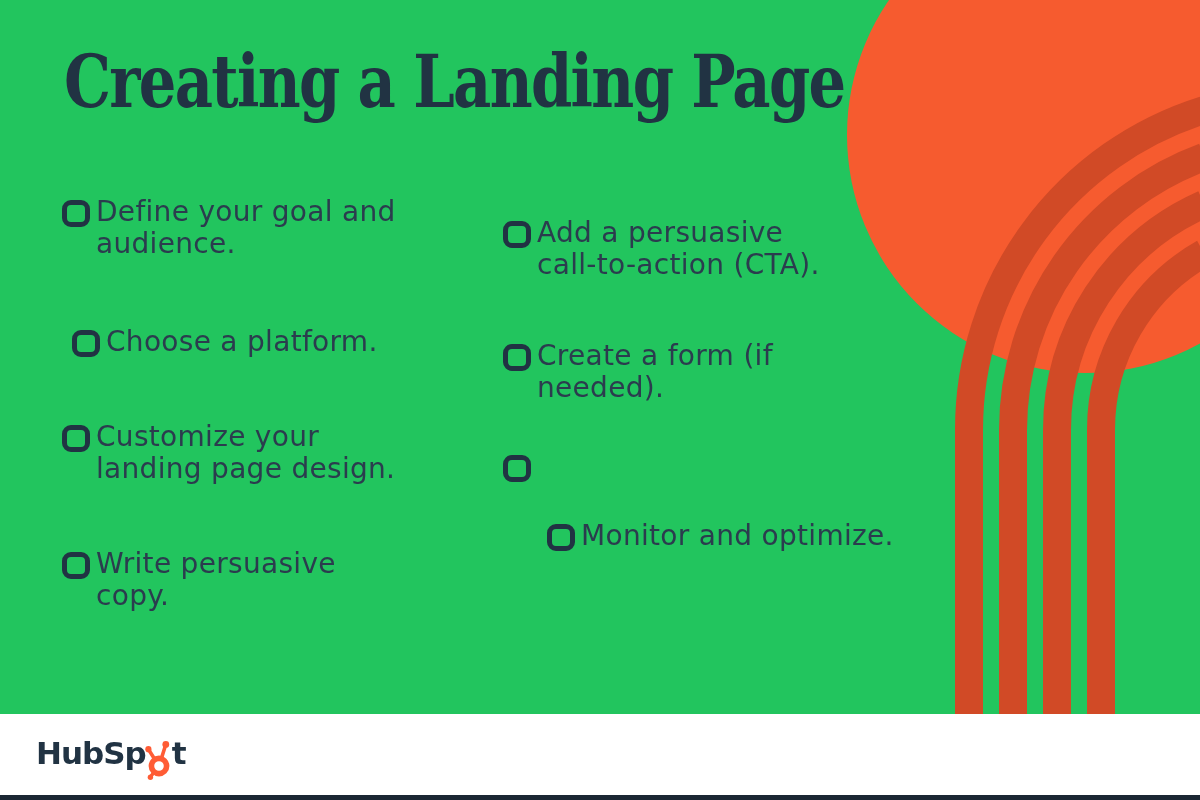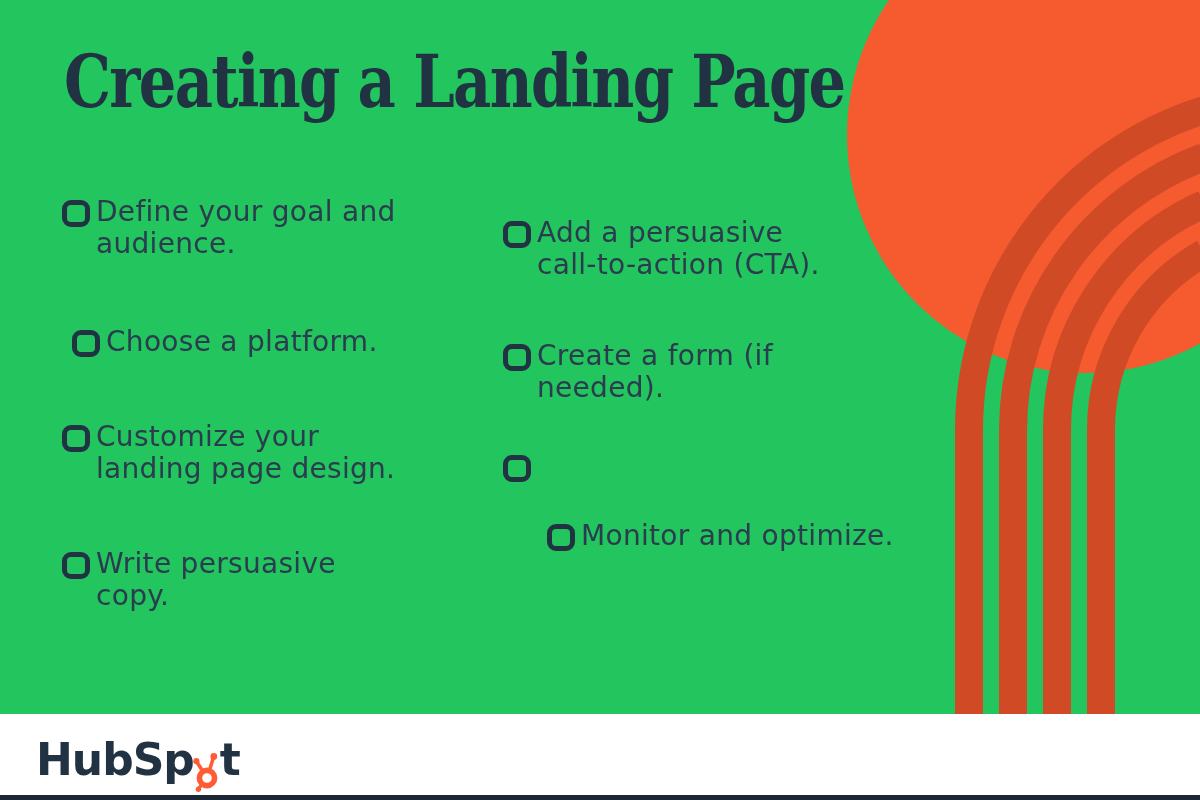--- a/index.html
+++ b/index.html
@@ -71,21 +71,21 @@
   
   .footer {
     position: absolute; left: 0; top: 714px;
     width: 1200px; height: 81px;
     background: #ffffff;
   }
   .logo {
     position: absolute; left: 36px; top: 24px;
     display: flex; align-items: baseline;
     font-weight: 700;
-    font-size: 44px;
+    font-size: 31px;
     letter-spacing: -1px;
     color: #213343;
     line-height: 1;
   }
   .logo .sprocket { align-self: flex-end; margin: 0 -2px -10px -1px; }
 
   .bottom-bar {
     position: absolute; left: 0; top: 795px;
     width: 1200px; height: 5px;
     background: #1B2733;

